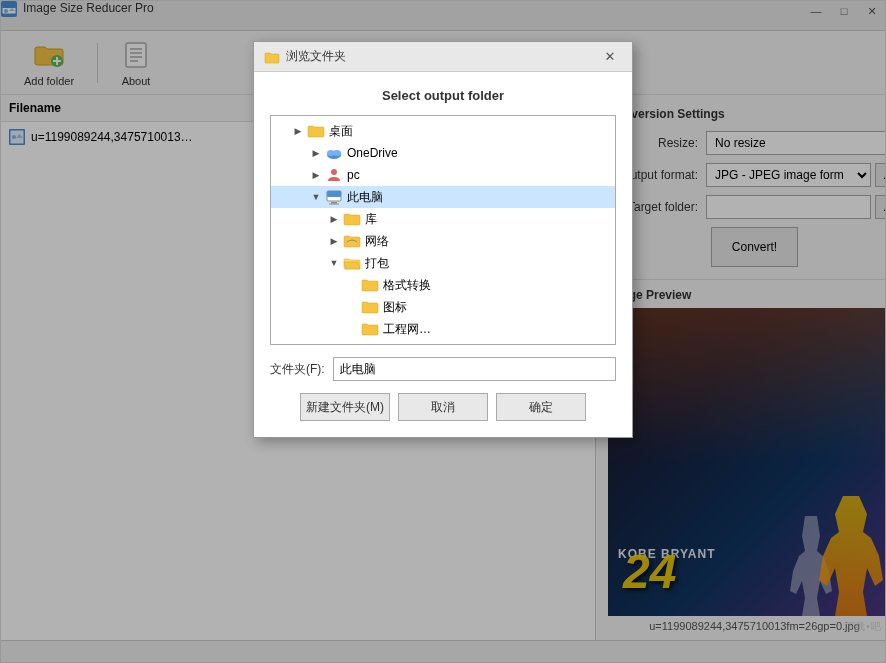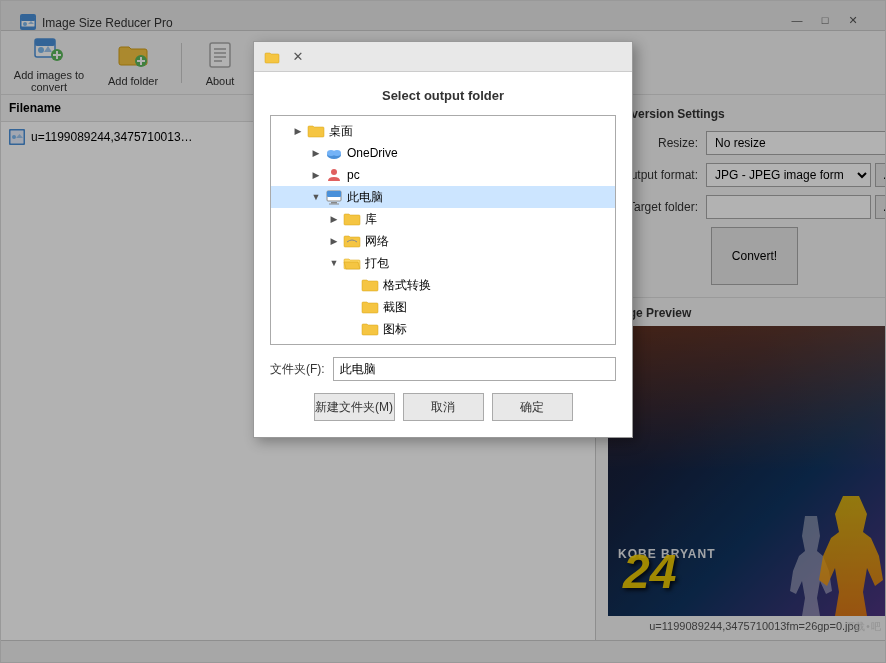--- a/index.html
+++ b/index.html
@@ -22,22 +22,22 @@
       display: flex;
       flex-direction: column;
       position: relative;
     }
 
     
     .title-bar {
       background: #e8e8e8;
       height: 30px;
       display: flex;
-      align-items: flex-end;
-      padding: 0 19px;
+      align-items: flex-start;
+      padding: 0 0;
       border-bottom: 1px solid #ccc;
       flex-shrink: 0;
     }
     .title-bar-icon {
       width: 16px;
       height: 16px;
       margin-right: 6px;
       background: #4a90d9;
       border-radius: 2px;
     }
@@ -233,21 +233,21 @@
       height: 24px;
       border: 1px solid #aaa;
       background: white;
       font-size: 12px;
       padding: 0 4px;
     }
 
     .convert-btn {
       margin: 0 auto;
       display: block;
-      padding: 21px 20px;
+      padding: 12px 20px;
       background: #e8e8e8;
       border: 1px solid #aaa;
       cursor: pointer;
       font-size: 12px;
     }
 
     
     .image-preview-section {
       flex: 1;
       padding: 8px 12px;
@@ -488,21 +488,21 @@
       padding: 0 6px;
     }
 
     
     .modal-buttons {
       display: flex;
       justify-content: center;
       gap: 8px;
     }
     .modal-btn {
-      width: 81px;
+      width: 90px;
       height: 28px;
       border: 1px solid #aaa;
       background: #e8e8e8;
       cursor: pointer;
       font-size: 12px;
       color: #333;
     }
     .modal-btn.primary { background: #e8e8e8; }
 
     
@@ -532,34 +532,20 @@
     </div>
     <span class="title-bar-text">Image Size Reducer Pro</span>
     <div class="title-bar-controls">
       <button class="title-btn">—</button>
       <button class="title-btn">□</button>
       <button class="title-btn close">✕</button>
     </div>
   </div>
 
   <div class="toolbar">
-    <button class="toolbar-btn">
-      <div class="toolbar-icon">
-        <svg width="32" height="32" viewBox="0 0 32 32">
-          <rect x="2" y="6" width="20" height="18" rx="2" fill="#fff" stroke="#4a90d9" stroke-width="1.5"></rect>
-          <rect x="2" y="6" width="20" height="7" rx="2" fill="#4a90d9"></rect>
-          <circle cx="8" cy="17" r="3" fill="#7cb9f0"></circle>
-          <polygon points="11,19 19,19 15,13" fill="#a0c8f0"></polygon>
-          <circle cx="24" cy="22" r="6" fill="#5cb85c"></circle>
-          <line x1="24" y1="18" x2="24" y2="26" stroke="white" stroke-width="2"></line>
-          <line x1="20" y1="22" x2="28" y2="22" stroke="white" stroke-width="2"></line>
-        </svg>
-      </div>
-      <span>Add images to convert</span>
-    </button>
     <button class="toolbar-btn">
       <div class="toolbar-icon">
         <svg width="32" height="32" viewBox="0 0 32 32">
           <path d="M2 10 Q2 8 4 8 L12 8 L14 10 L28 10 Q30 10 30 12 L30 24 Q30 26 28 26 L4 26 Q2 26 2 24 Z" fill="#f5c542" stroke="#d4a017" stroke-width="1"></path>
           <circle cx="24" cy="22" r="6" fill="#5cb85c"></circle>
           <line x1="24" y1="18" x2="24" y2="26" stroke="white" stroke-width="2"></line>
           <line x1="20" y1="22" x2="28" y2="22" stroke="white" stroke-width="2"></line>
         </svg>
       </div>
       <span>Add folder</span>
@@ -655,20 +641,21 @@
 
   <div class="modal-overlay">
     <div class="modal-dialog">
 
       <div class="modal-title-bar">
         <div class="modal-title-icon">
           <svg width="16" height="16" viewBox="0 0 16 16">
             <path d="M1 5 Q1 4 2 4 L6 4 L7 5 L14 5 Q15 5 15 6 L15 13 Q15 14 14 14 L2 14 Q1 14 1 13 Z" fill="#f5c542" stroke="#d4a017" stroke-width="0.5"></path>
           </svg>
         </div>
+        <span class="modal-title-text">浏览文件夹</span>
         <button class="modal-close-btn">✕</button>
       </div>
 
       <div class="modal-body">
         <div class="modal-instruction">Select output folder</div>
 
         <div class="tree-view">
 
           <div class="tree-item">
             <div class="tree-indent" style="width:18px;"></div>
@@ -743,38 +730,38 @@
 
           <div class="tree-item">
             <div class="tree-indent" style="width:72px;"></div>
             <span class="tree-expand" style="width:18px;display:inline-block;"></span>
             <svg class="tree-folder-icon" width="18" height="16" viewBox="0 0 18 16">
               <path d="M1 4 Q1 3 2 3 L6 3 L7 4 L16 4 Q17 4 17 5 L17 13 Q17 14 16 14 L2 14 Q1 14 1 13 Z" fill="#f5c542" stroke="#d4a017" stroke-width="0.5"></path>
             </svg>
             <span class="tree-label">格式转换</span>
           </div>
 
+
           <div class="tree-item">
             <div class="tree-indent" style="width:72px;"></div>
             <span class="tree-expand" style="width:18px;display:inline-block;"></span>
             <svg class="tree-folder-icon" width="18" height="16" viewBox="0 0 18 16">
               <path d="M1 4 Q1 3 2 3 L6 3 L7 4 L16 4 Q17 4 17 5 L17 13 Q17 14 16 14 L2 14 Q1 14 1 13 Z" fill="#f5c542" stroke="#d4a017" stroke-width="0.5"></path>
             </svg>
-            <span class="tree-label">截图</span>
+            <span class="tree-label">图标</span>
           </div>
 
           <div class="tree-item">
             <div class="tree-indent" style="width:72px;"></div>
             <span class="tree-expand" style="width:18px;display:inline-block;"></span>
             <svg class="tree-folder-icon" width="18" height="16" viewBox="0 0 18 16">
               <path d="M1 4 Q1 3 2 3 L6 3 L7 4 L16 4 Q17 4 17 5 L17 13 Q17 14 16 14 L2 14 Q1 14 1 13 Z" fill="#f5c542" stroke="#d4a017" stroke-width="0.5"></path>
             </svg>
-            <span class="tree-label">图标</span>
-          </div>
-
+            <span class="tree-label">工程网…</span>
+          </div>
         </div>
 
         <div class="folder-name-row">
           <label class="folder-name-label">文件夹(F):</label>
           <input type="text" class="folder-name-input" value="此电脑" style="">
         </div>
 
         <div class="modal-buttons">
           <button class="modal-btn">新建文件夹(M)</button>
           <button class="modal-btn">取消</button>

